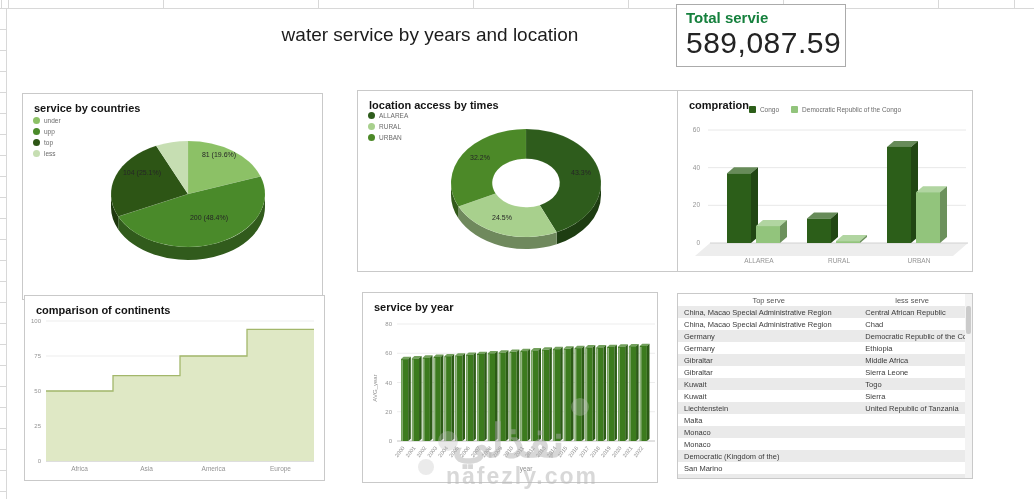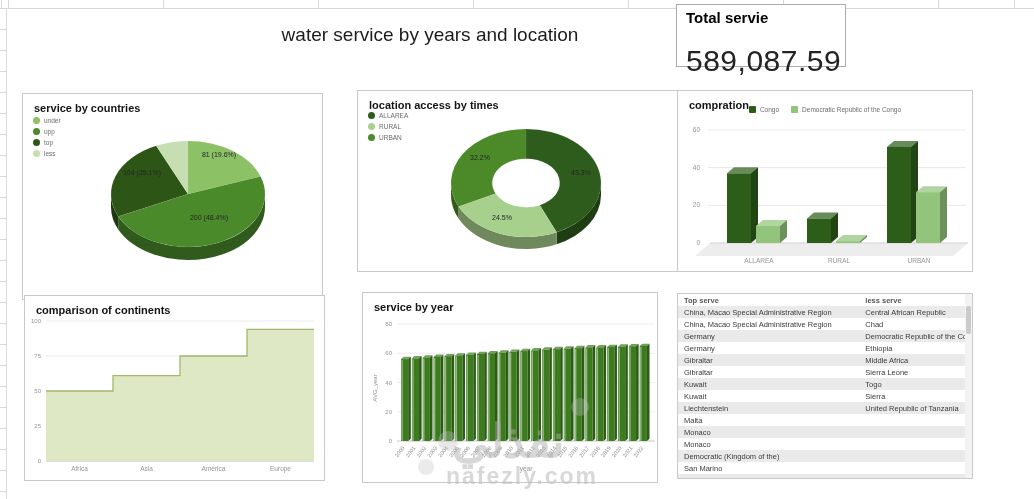--- a/index.html
+++ b/index.html
@@ -3,34 +3,34 @@
 <meta charset="utf-8">
 <style>
   html,body{margin:0;padding:0;}
   body{width:1034px;height:499px;position:relative;background:#fff;overflow:hidden;
        font-family:"Liberation Sans",sans-serif;}
   #grid{position:absolute;left:0;top:0;width:1034px;height:499px;z-index:0;}
   .main-title{position:absolute;left:220px;top:24px;width:420px;text-align:center;
               font-size:19px;color:#1c1c1c;z-index:2;}
   .total-box{position:absolute;left:676px;top:4px;width:170px;height:63px;background:#fff;
              border:1px solid #ababab;box-sizing:border-box;padding:4px 9px;z-index:2;}
-  .total-label{font-size:15px;font-weight:bold;color:#000000;}
-  .total-value{font-size:30px;color:#232323;margin-top:18px;letter-spacing:.5px;}
+  .total-label{font-size:15px;font-weight:bold;color:#15803d;}
+  .total-value{font-size:30px;color:#232323;margin-top:0;letter-spacing:.5px;}
   .panel{position:absolute;background:#fff;border:1px solid #c9c9c9;box-sizing:border-box;z-index:1;}
   .panel-title{position:absolute;left:11px;top:8px;font-size:11px;font-weight:bold;color:#141414;z-index:3;}
   svg.chart{position:absolute;left:0;top:0;z-index:2;}
   .lg-col{position:absolute;display:flex;flex-direction:column;gap:4px;z-index:4;}
   .lg-row{position:absolute;left:0;right:0;display:flex;justify-content:center;gap:12px;z-index:4;}
   .lg-item{display:flex;align-items:center;gap:4px;}
   .lg-sw{width:7px;height:7px;border-radius:50%;display:inline-block;flex:0 0 auto;}
   .lg-sw.sq{border-radius:1px;}
   .lg-lb{font-size:6.5px;color:#6b6b6b;white-space:nowrap;}
   .dtable{position:absolute;left:0;top:0;width:287px;border-collapse:collapse;
           font-size:7.5px;color:#3a3a3a;table-layout:fixed;}
-  .dtable th{font-weight:bold;color:#555;text-align:left;}
+  .dtable th{font-weight:normal;color:#555;text-align:center;}
   .dtable th,.dtable td{padding:1px 6px;height:10px;overflow:hidden;white-space:nowrap;}
   .dtable tr{height:11.5px;}
   .dtable tr.alt{background:#eaeaea;}
   .scrollbar{position:absolute;right:0;top:0;bottom:0;width:7px;background:#f3f3f3;z-index:5;}
   .scroll-thumb{position:absolute;left:1px;top:12px;width:5px;height:28px;background:#cbcbcb;border-radius:2px;}
   .wm{position:absolute;z-index:60;pointer-events:none;}
   .wm-ar{left:452px;top:414px;font-size:46px;font-weight:bold;color:rgba(172,172,172,.48);letter-spacing:7px;}
   .wm-site{left:446px;top:463px;font-size:23px;font-weight:bold;color:rgba(184,184,184,.55);letter-spacing:2px;}
 </style>
 </head>

